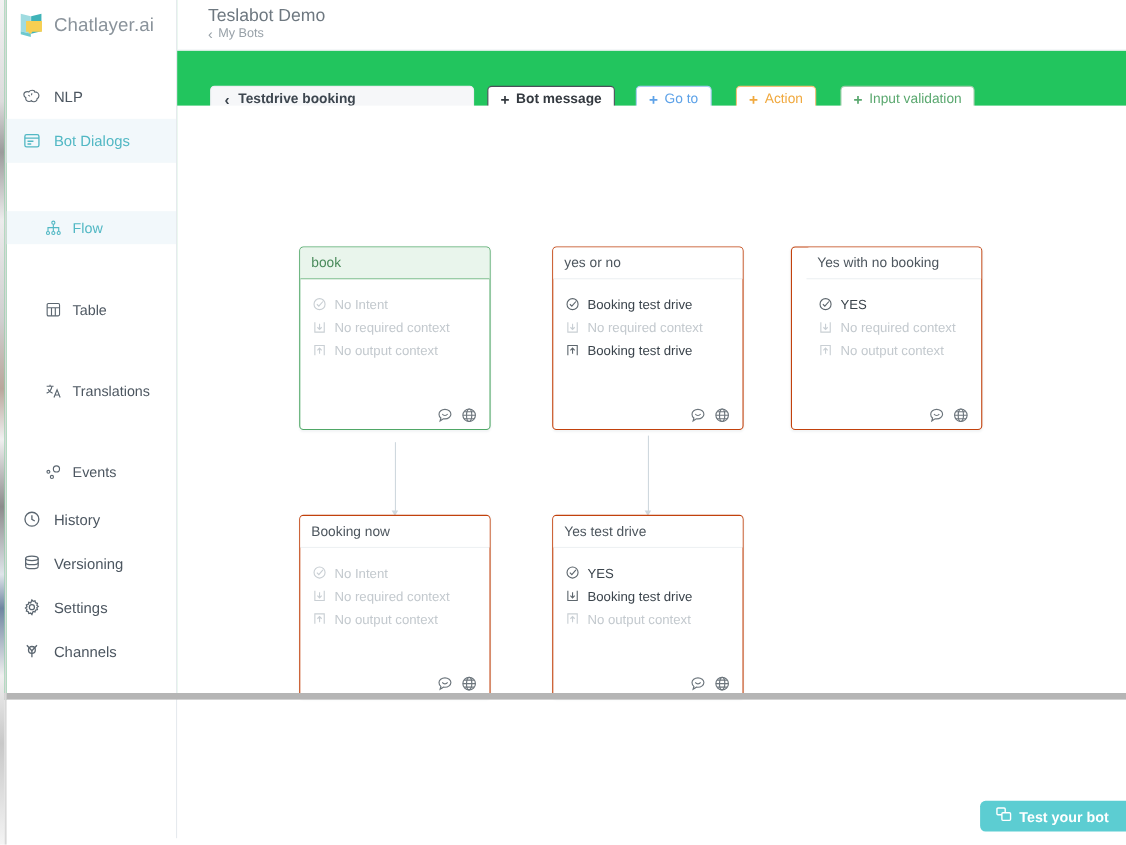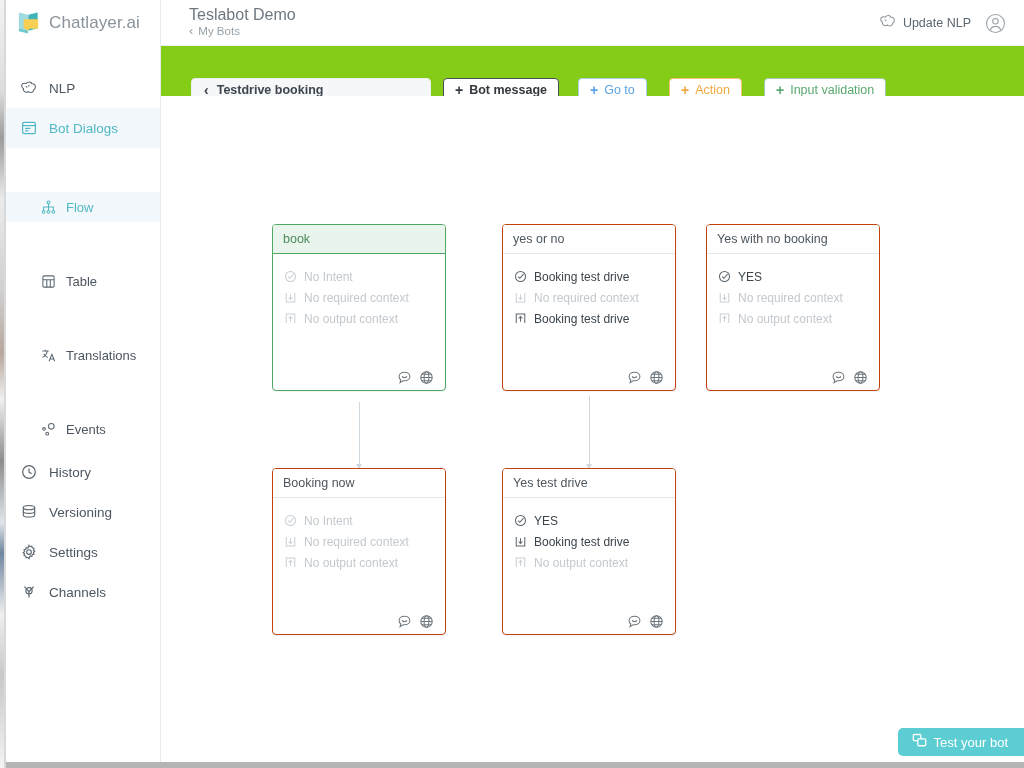--- a/index.html
+++ b/index.html
@@ -2,21 +2,21 @@
 <html><head>
 <meta charset="utf-8">
 <style>
   * { box-sizing: border-box; margin: 0; padding: 0; }
   html, body {
     width: 1024px; height: 768px;
     font-family: "Liberation Sans", sans-serif;
     background: #ffffff;
     overflow: hidden;
   }
-  #root { position: relative; width: 1024px; height: 768px; background: #84cc16; }
+  #root { position: relative; width: 1024px; height: 636px; background: #22c55e; }
 
   
   .edge-sliver {
     position: absolute; left: 0; top: 0; width: 4px; height: 768px;
     background: linear-gradient(180deg,#f2f2f2 0%,#dcdcdc 12%,#9b9b9b 18%,#ececec 26%,
       #cfcfcf 38%,#b9a79c 46%,#f0f0f0 52%,#8c8c8c 60%,#dfe5ea 68%,#6f86a0 72%,
       #efefef 80%,#c8c8c8 88%,#f4f4f4 100%);
     z-index: 60;
   }
   .edge-sliver2 {
@@ -106,21 +106,21 @@
   .conn-arrow {
     position:absolute; width:0; height:0;
     border-left:3.5px solid transparent; border-right:3.5px solid transparent;
     border-top:5px solid #cfd8de;
   }
 
   
   .testbot {
     position:absolute; right:0; bottom:6px; height:28px; background:#5ccdd2;
     border-radius:5px 0 0 5px; display:flex; align-items:center; gap:7px;
-    padding:0 16px 0 14px; color:#fff; font-size:13px; font-weight:normal;
+    padding:0 16px 0 14px; color:#fff; font-size:13px; font-weight:bold;
     cursor:pointer; z-index:40;margin-top:29px;
   }
   .bottom-bar { position:absolute; left:0; bottom:0; width:1024px; height:6px; background:#b5b5b5; z-index:50; }
 </style>
 </head>
 <body>
 
 <div id="root">
 
   <div class="edge-sliver"></div>
@@ -258,38 +258,20 @@
     </div>
   </div>
 
   <div class="header">
     <div class="hd-title">Teslabot Demo</div>
     <div class="hd-back" style="position:absolute;left:28px;top:24px;display:flex;align-items:center;gap:5px;cursor:pointer;">
       <span style="font-size:13px;color:#98a1a8;line-height:1;">‹</span>
       <span style="font-size:11.5px;color:#98a1a8;">My Bots</span>
     </div>
 
-    <div class="hd-right">
-      <div class="hd-upd">
-        <span>
-          <svg viewBox="0 0 18 16" width="17" height="15" fill="none" stroke="#8d969d" stroke-width="1.1">
-            <path d="M12 3.2c2.5 0 4.3 1.7 4.3 3.7 0 1.3-.7 2.4-1.8 3 .1 1.6-1.3 2.9-3 2.9-1 0-1.9-.4-2.5-1.1-.6.5-1.4.8-2.2.8-1.8 0-3.2-1.3-3.2-2.9 0-.3 0-.6.1-.8C2.6 8.2 1.8 7.2 1.8 6c0-1.7 1.5-3 3.4-3 .5 0 1 .1 1.4.3C7.3 2.3 8.5 1.7 9.9 1.7c.8 0 1.5.2 2.1.6z"></path>
-            <path d="M6 6.5c.8 0 1.3.5 1.5 1.1"></path>
-          </svg>
-        </span>
-        <span>Update NLP</span>
-      </div>
-      <span class="avatar-btn">
-        <svg viewBox="0 0 22 22" width="21" height="21" fill="none" stroke="#9aa2a9" stroke-width="1.15">
-          <circle cx="11" cy="11" r="9.4"></circle>
-            <circle cx="11" cy="8.6" r="2.9"></circle>
-          <path d="M5.4 18.2c.8-2.6 2.9-4.2 5.6-4.2s4.8 1.6 5.6 4.2"></path>
-        </svg>
-      </span>
-    </div>
   </div>
 
   <div class="toolbar">
     <div class="tb-crumb">
       <span style="font-size:14px;line-height:1;">‹</span>
       <span>Testdrive booking</span>
     </div>
 
     <div class="tb-btn tb-bot">
       <span class="plus">+</span>
@@ -405,21 +387,21 @@
         <span class="ft-ico">
           <svg viewBox="0 0 15 15" width="15" height="15" fill="none" stroke="#6d767d" stroke-width="1.05">
             <circle cx="7.5" cy="7.5" r="5.7"></circle>
               <ellipse cx="7.5" cy="7.5" rx="2.4" ry="5.7"></ellipse>
             <path d="M1.8 7.5 H13.2 M2.9 4.3 H12.1 M2.9 10.7 H12.1"></path>
           </svg>
         </span>
       </div>
     </div>
 
-    <div class="card" style="left:545px;top:128px;">
+    <div class="card" style="left:558px;top:128px;padding-left:13px;">
       <div class="card-hd">Yes with no booking</div>
       <div class="card-body">
         <div class="row">
           <span class="r-ico">
             <svg viewBox="0 0 14 14" width="13" height="13" fill="none" stroke="#5e676e" stroke-width="1.1">
               <circle cx="7" cy="7" r="5.4"></circle>
                 <path d="M4.4 7.1 L6.3 9 L10.3 4.4"></path>
             </svg>
           </span>
           <span>YES</span>

